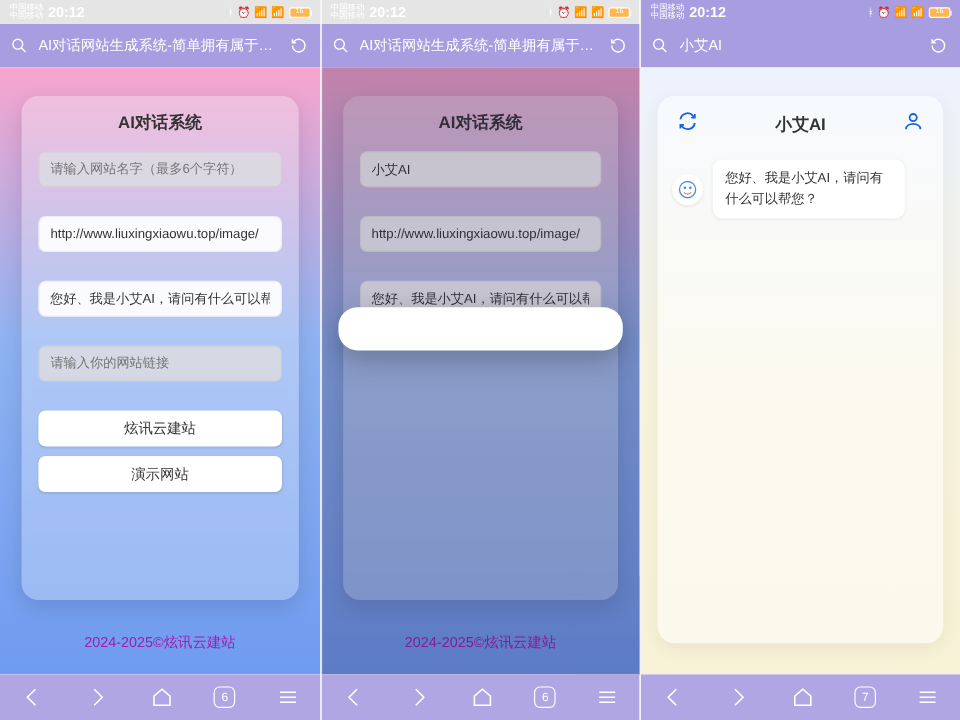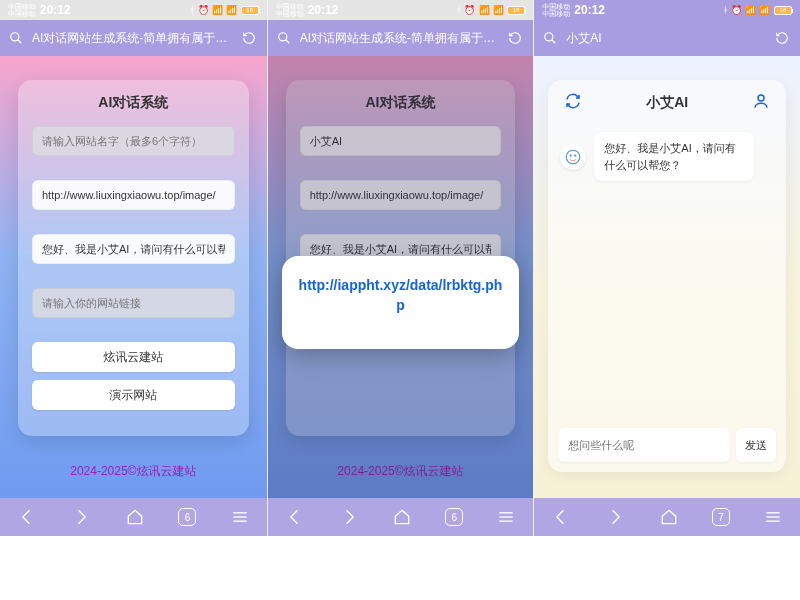--- a/index.html
+++ b/index.html
@@ -1,17 +1,17 @@
 <!DOCTYPE html>
 <html><head>
 <meta charset="utf-8">
 <style>
   * { margin: 0; padding: 0; box-sizing: border-box; font-family: -apple-system, "PingFang SC", "Microsoft YaHei", sans-serif; }
   body { width: 800px; height: 600px; display: flex; background: #fff; }
-  .phone { width: 266.66px; height: 536px; position: relative; display: flex; flex-direction: column; overflow: hidden; }
+  .phone { width: 266.66px; height: 600px; position: relative; display: flex; flex-direction: column; overflow: hidden; }
   .phone + .phone { border-left: 1px solid rgba(0,0,0,0.05); }
 
   
   .status-bar { height: 20px; background: rgba(0,0,0,0.1); display: flex; align-items: center; justify-content: space-between; padding: 0 8px; font-size: 9px; color: #fff; position: relative; z-index: 20; }
   .sb-left { display: flex; align-items: center; gap: 4px; }
   .sb-carrier { font-size: 7px; line-height: 7px; }
   .sb-right { display: flex; align-items: center; gap: 3px; }
   .sb-icon { display: inline-flex; font-size: 9px; }
   .batt { border: 1px solid #fff; border-radius: 2px; width: 18px; height: 9px; position: relative; display: inline-flex; align-items: center; justify-content: center; font-size: 6px; background: #ffb74d; }
   .batt::after { content: ''; position: absolute; right: -2px; top: 2px; width: 1px; height: 4px; background: #fff; }
@@ -168,21 +168,20 @@
     <div class="bg-grad"></div>
     <div class="card">
       <div class="card-title">AI对话系统</div>
       <input class="field" value="小艾AI" style="">
       <input class="field" value="http://www.liuxingxiaowu.top/image/" style="">
       <input class="field" value="您好、我是小艾AI，请问有什么可以帮您" style="">
     </div>
     <div class="footer-text">2024-2025©炫讯云建站</div>
     <div class="dim"></div>
     <div class="modal">
-      <div class="modal-url">http://iappht.xyz/data/lrbktg.php</div>
     </div>
   </div>
   <div class="bottom-nav">
     <span class="nav-ico">
         <svg viewBox="0 0 24 24">
           <polyline points="15 4 7 12 15 20"></polyline>
         </svg>
       </span>
     <span class="nav-ico">
         <svg viewBox="0 0 24 24">
@@ -256,24 +255,20 @@
             <svg viewBox="0 0 24 24">
                 <circle cx="12" cy="12" r="9" fill="#fff" stroke="#4a90e2" stroke-width="1.5"></circle>
                 <circle cx="9" cy="10" r="1.5" fill="#4a90e2"></circle>
                 <circle cx="15" cy="10" r="1.5" fill="#4a90e2"></circle>
                 <path d="M8 15c1 1.5 3 2 4 2s3-.5 4-2" fill="none" stroke="#e57373" stroke-width="1.3"></path>
               </svg>
           </div>
           <div class="bubble">您好、我是小艾AI，请问有什么可以帮您？</div>
         </div>
       </div>
-      <div class="chat-input-row">
-        <input class="chat-input" placeholder="想问些什么呢" style="">
-        <button class="send-btn">发送</button>
-      </div>
     </div>
   </div>
   <div class="bottom-nav">
     <span class="nav-ico">
         <svg viewBox="0 0 24 24">
           <polyline points="15 4 7 12 15 20"></polyline>
         </svg>
       </span>
     <span class="nav-ico">
         <svg viewBox="0 0 24 24">

